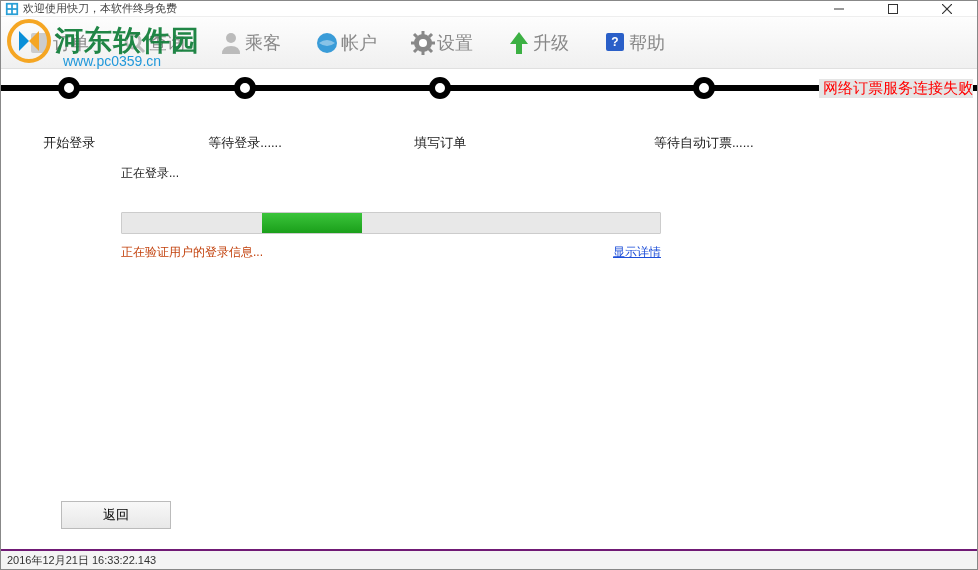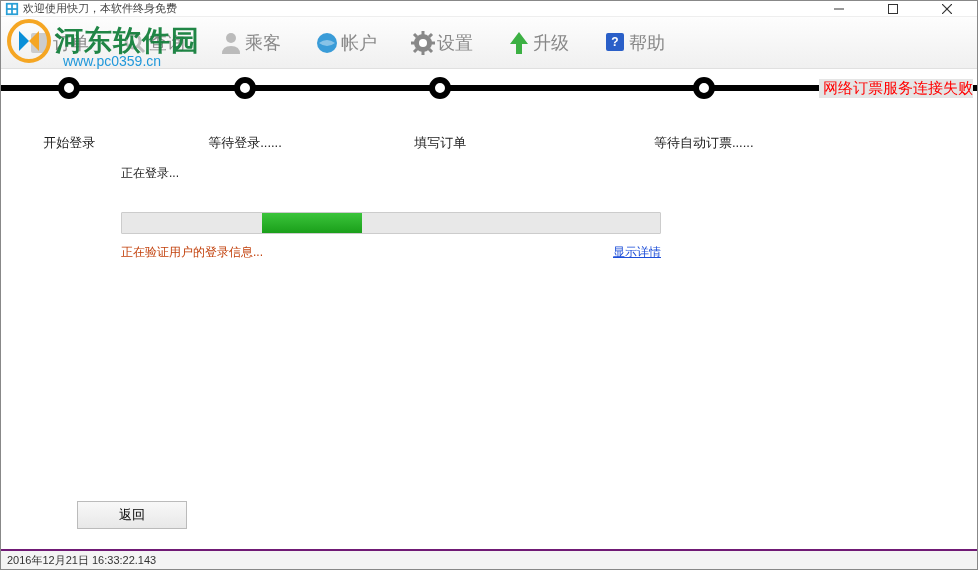--- a/index.html
+++ b/index.html
@@ -28,21 +28,21 @@
     .status-error { position: absolute; right: 4px; top: 2px; color: #f00; font-size: 15px; font-weight: normal; background: #e5e5e5; padding-left: 4px; }
     
     .content { padding: 40px 120px 0 120px; }
     .login-title { font-size: 12px; color: #222; margin-bottom: 30px; }
     .progress-bar { height: 22px; background: #e8e8e8; border: 1px solid #ccc; position: relative; border-radius: 1px; width: 540px; }
     .progress-fill { position: absolute; top: 0; bottom: 0; left: 140px; width: 100px; background: linear-gradient(#3bc43b, #1a9f1a); }
     .progress-row { display: flex; justify-content: space-between; width: 540px; margin-top: 10px; font-size: 12px; }
     .verify-text { color: #c2410c; }
     .detail-link { color: #1d4ed8; text-decoration: underline; cursor: pointer; }
     
-    .bottom-buttons { position: absolute; bottom: 40px; left: 0; right: 0; display: flex; justify-content: space-between; padding: 0 76px; gap: 32px; }
+    .bottom-buttons { position: absolute; bottom: 40px; left: 0; right: 0; display: flex; justify-content: space-between; padding: 0 60px; gap: 32px; }
     .btn { width: 110px; height: 28px; background: linear-gradient(#f8f8f8, #e8e8e8); border: 1px solid #bbb; font-size: 13px; cursor: pointer; }
     
     .statusbar { position: absolute; bottom: 0; left: 0; right: 0; height: 20px; background: #f4f4f4; border-top: 2px solid #701a75; display: flex; align-items: center; padding: 0 6px; font-size: 11px; color: #333; }
   </style>
 </head>
 <body>
 
 <div class="titlebar">
   <span class="app-icon">
     <svg viewBox="0 0 16 16">

